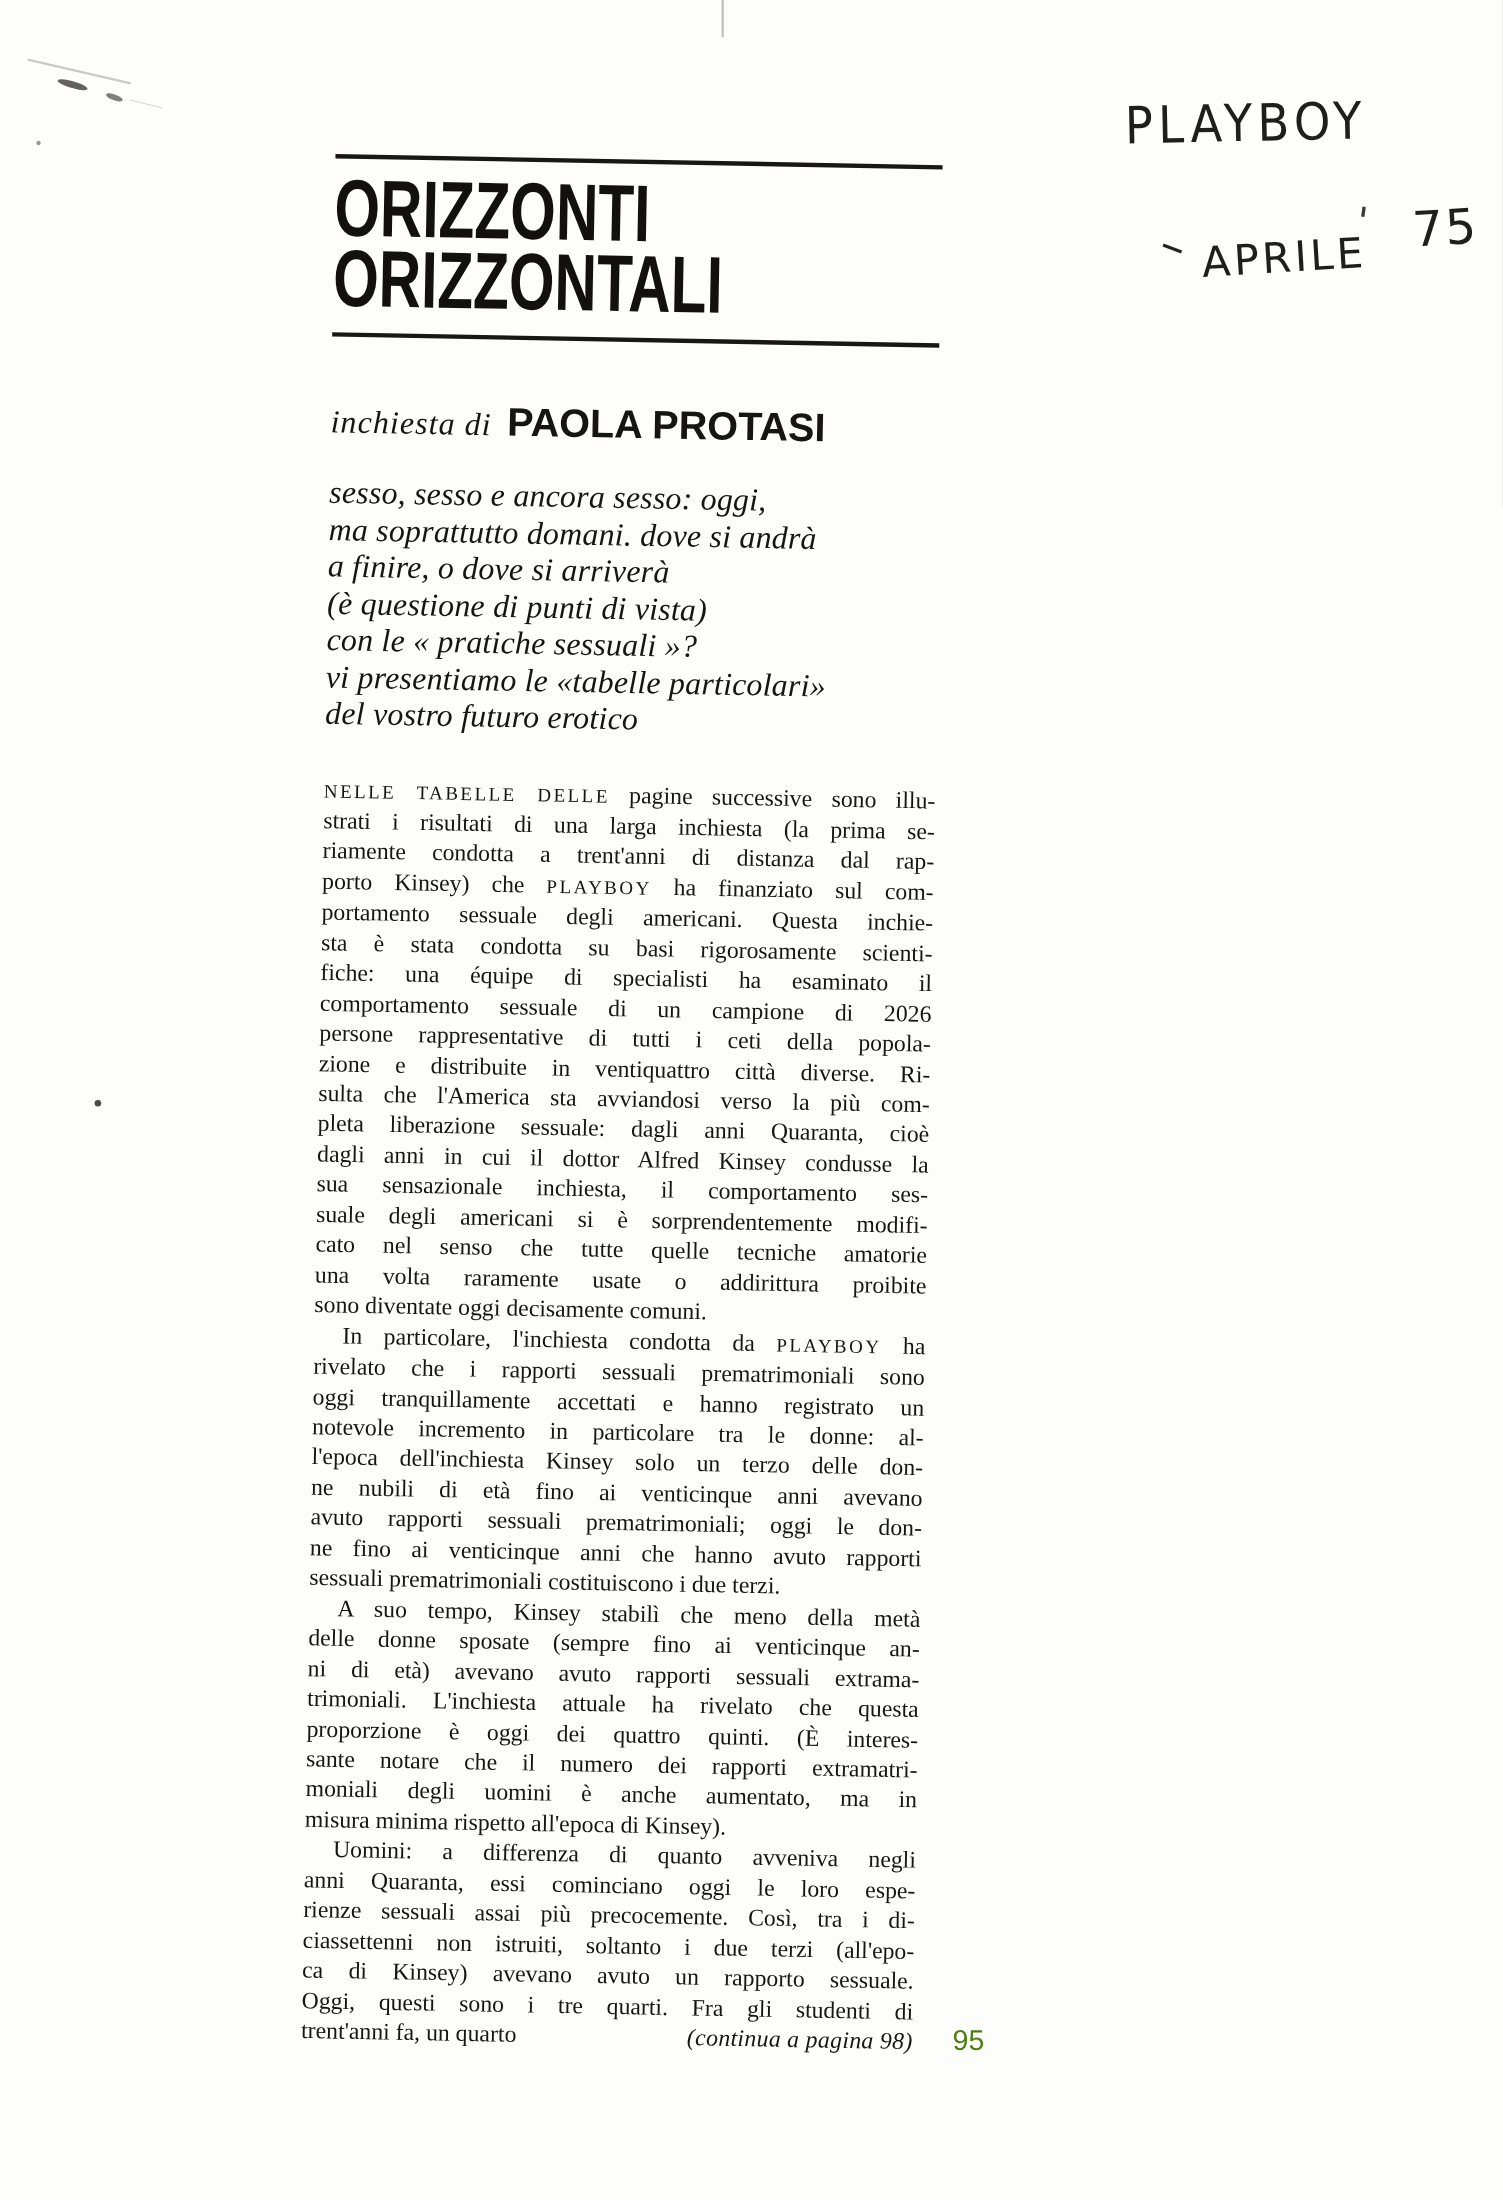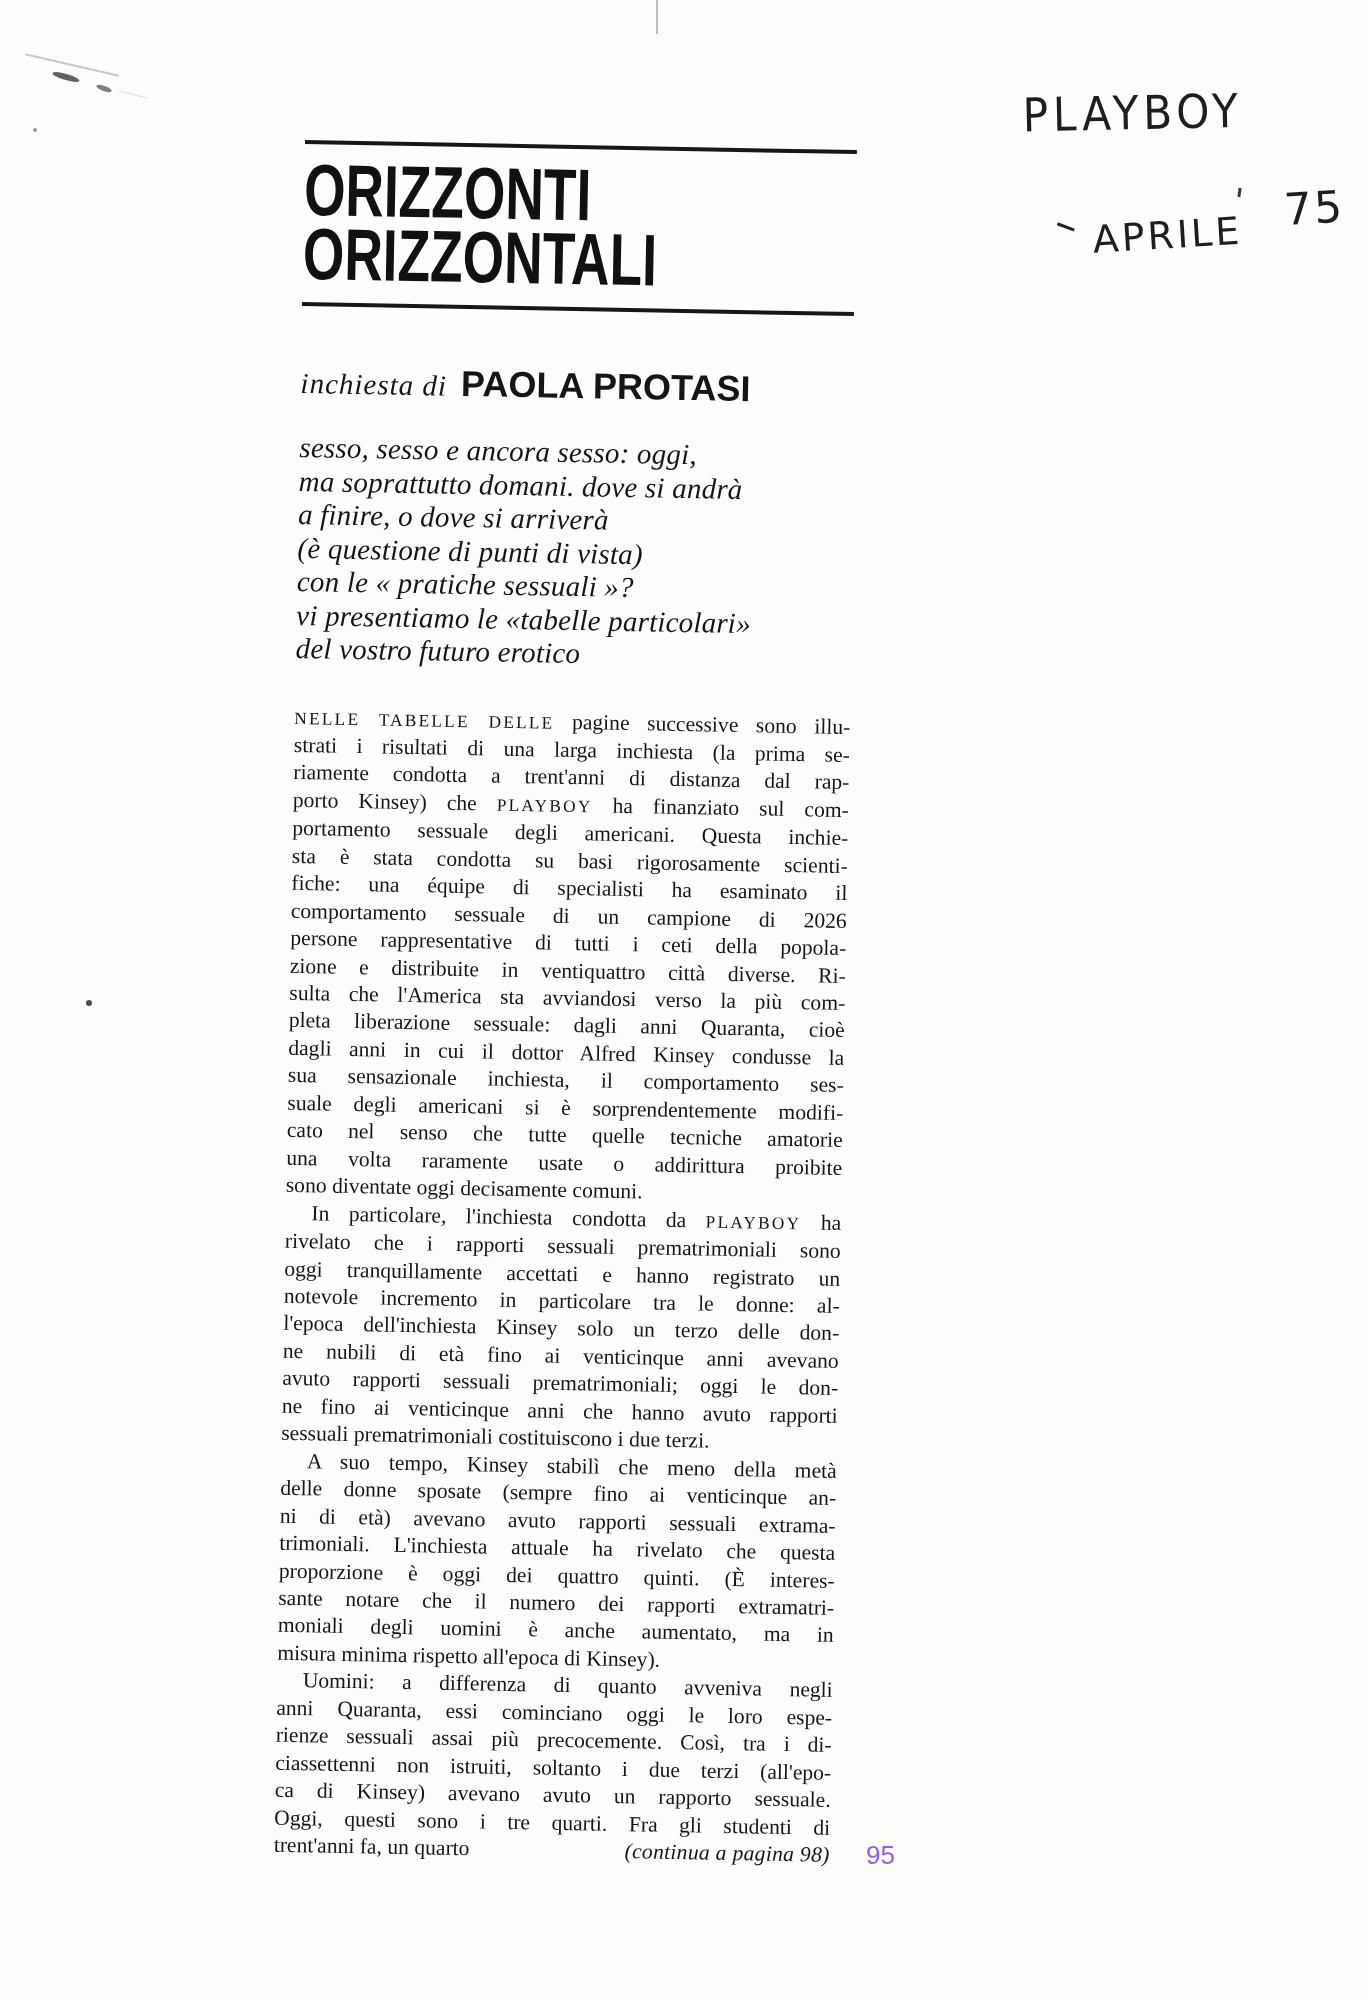--- a/index.html
+++ b/index.html
@@ -126,21 +126,21 @@
     justify-content:space-between;
     text-align:left;
   }
   .cont{font-style:italic;letter-spacing:.3px;}
 
   .pageno{
     position:absolute;
     left:866px;top:1840px;
     font-family:"Liberation Sans",sans-serif;
     font-size:26px;
-    color:#8b5cf6;
+    color:#4d7c0f;
   }
 </style>
 </head>
 <body>
 
 <div class="page">
 
   <div class="artifact smudge-a"></div>
   <div class="artifact smudge-b"></div>
   <div class="artifact smudge-c"></div>

